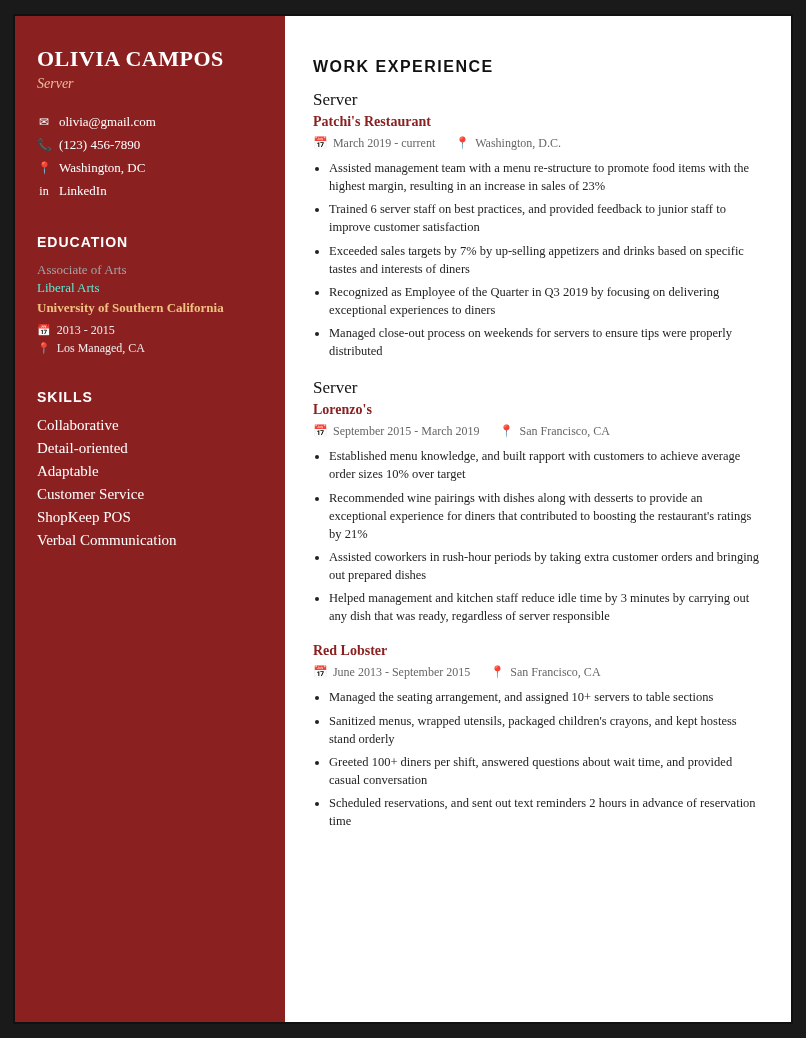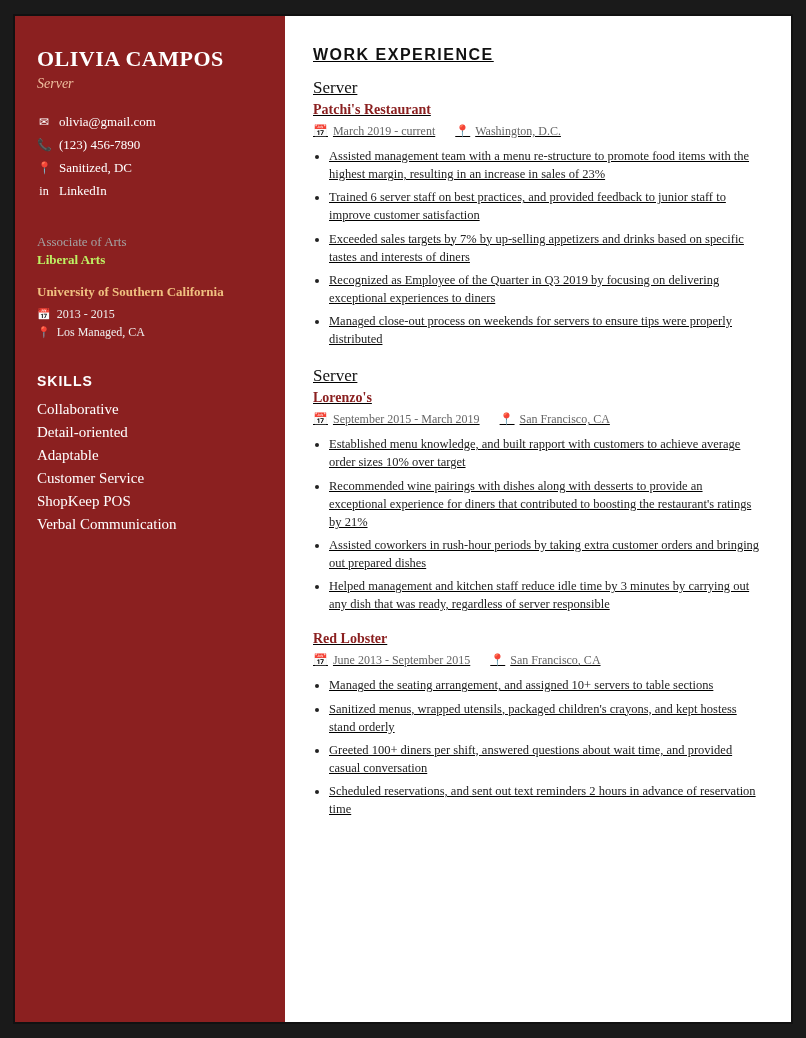--- a/index.html
+++ b/index.html
@@ -71,23 +71,22 @@
       margin-bottom: 12px;
       font-family: Arial, sans-serif;
     }
     .edu-degree {
       font-size: 13px;
       color: #a3a3a3;
       margin-bottom: 2px;
     }
     .edu-field {
       font-size: 13px;
-      color: #bef264;
-      margin-bottom: 16px;
-      font-weight: bold;
+      color: #5eead4;
+      margin-bottom: 4px;
     }
     .edu-school {
       font-size: 13px;
       color: #f0c080;
       font-weight: bold;
       margin-bottom: 6px;
       line-height: 1.3;
     }
     .edu-meta {
       display: flex;
@@ -104,23 +103,22 @@
       margin-top: 10px;
     }
     .skill-item {
       font-size: 15px;
       color: #fff;
       margin-bottom: 6px;
     }
     
     .main-content {
       flex: 1;
-      padding: 30px 28px 30px 28px;
+      padding: 42px 28px 30px 28px;
       background: #fff;
-      text-decoration: underline;
     }
     .main-section-title {
       font-size: 16px;
       font-weight: bold;
       letter-spacing: 1.5px;
       text-transform: uppercase;
       font-family: Arial, sans-serif;
       color: #111;
       margin-bottom: 14px;
       border-bottom: none;
@@ -179,29 +177,30 @@
       <div class="contact-item">
         <span class="contact-icon">✉</span>
         <span>olivia@gmail.com</span>
       </div>
       <div class="contact-item">
         <span class="contact-icon">📞</span>
         <span>(123) 456-7890</span>
       </div>
       <div class="contact-item">
         <span class="contact-icon">📍</span>
-        <span>Sanitized, DC</span>
+        <span>Washington, DC</span>
       </div>
       <div class="contact-item">
         <span class="contact-icon">in</span>
         <span>LinkedIn</span>
       </div>
     </div>
 
     <div class="divider-section">
+      <div class="section-heading-sidebar">EDUCATION</div>
       <div class="edu-degree">Associate of Arts</div>
       <div class="edu-field">Liberal Arts</div>
       <div class="edu-school">University of Southern California</div>
       <div class="edu-meta">
         <span class="edu-meta-icon">📅</span>
         <span>2013 - 2015</span>
       </div>
       <div class="edu-meta">
         <span class="edu-meta-icon">📍</span>
         <span>Los Managed, CA</span>

